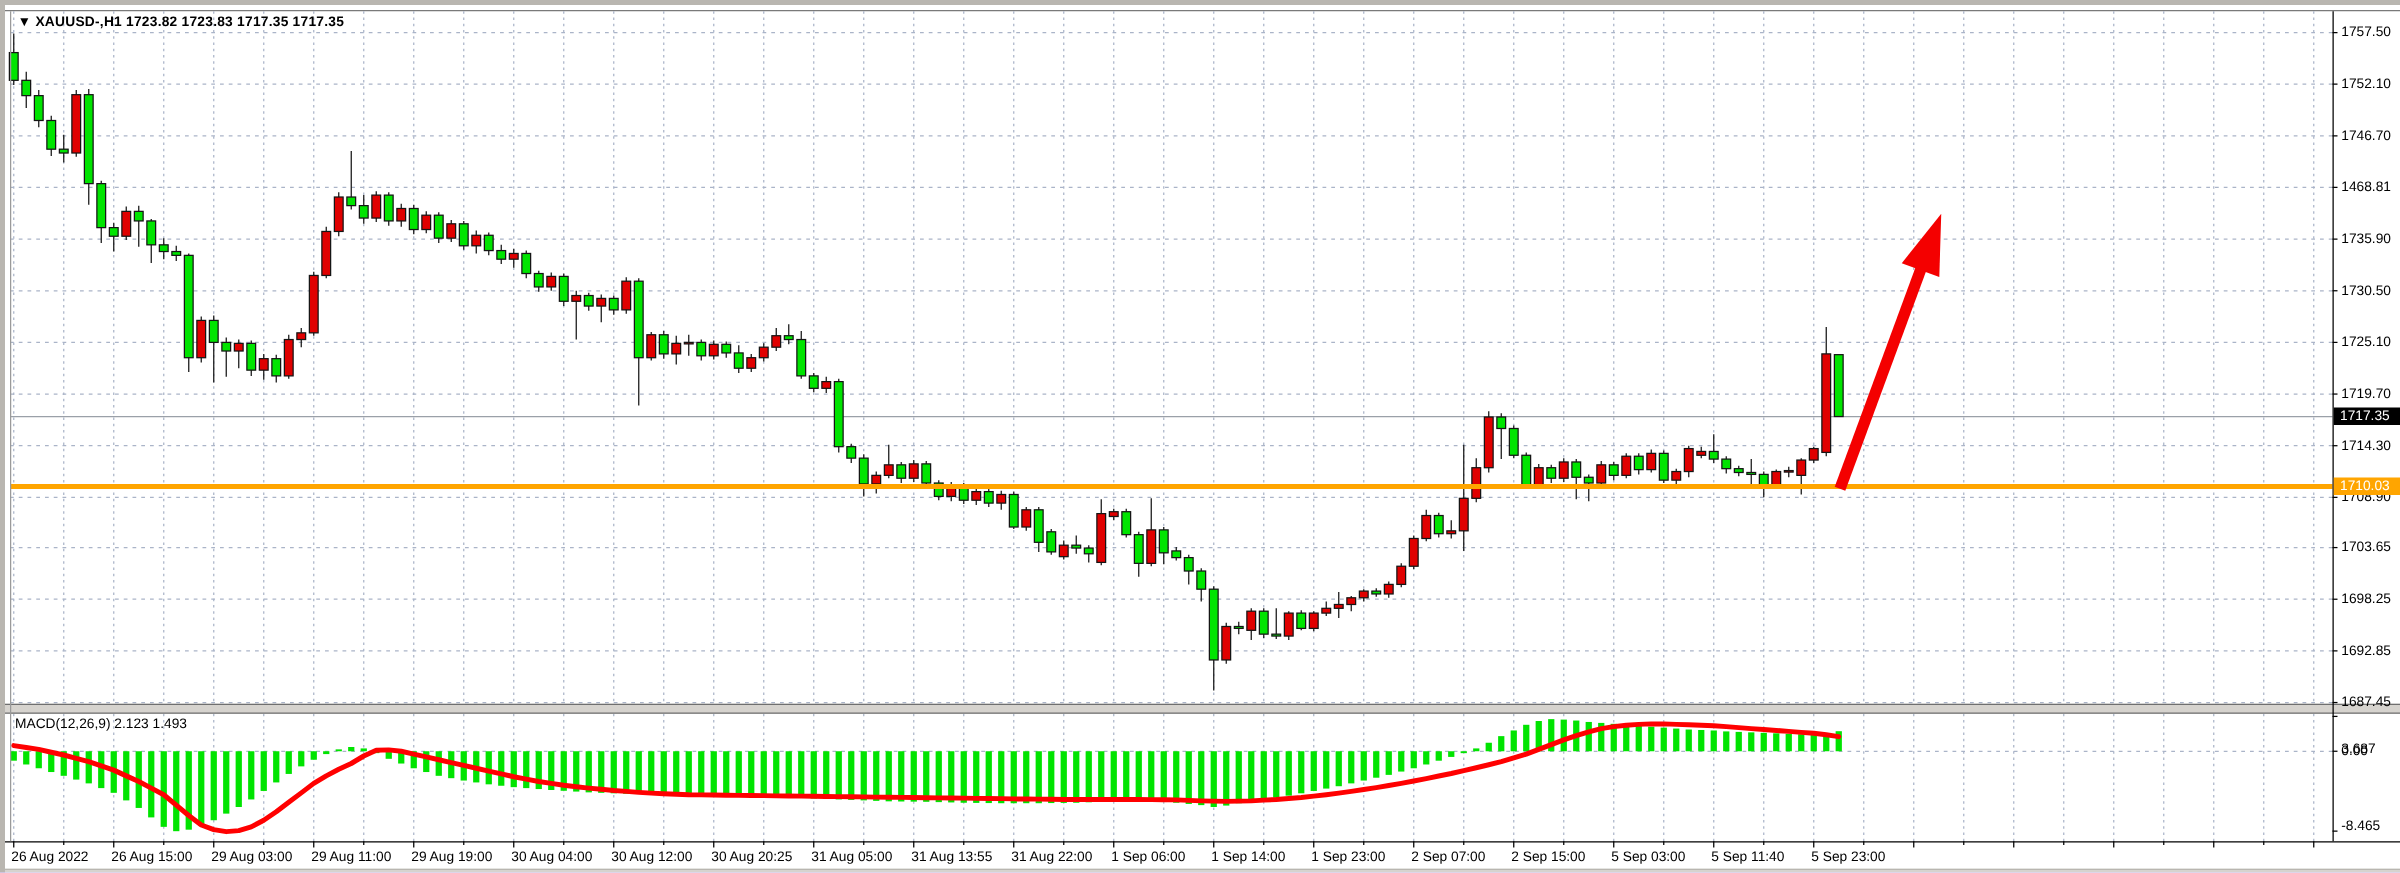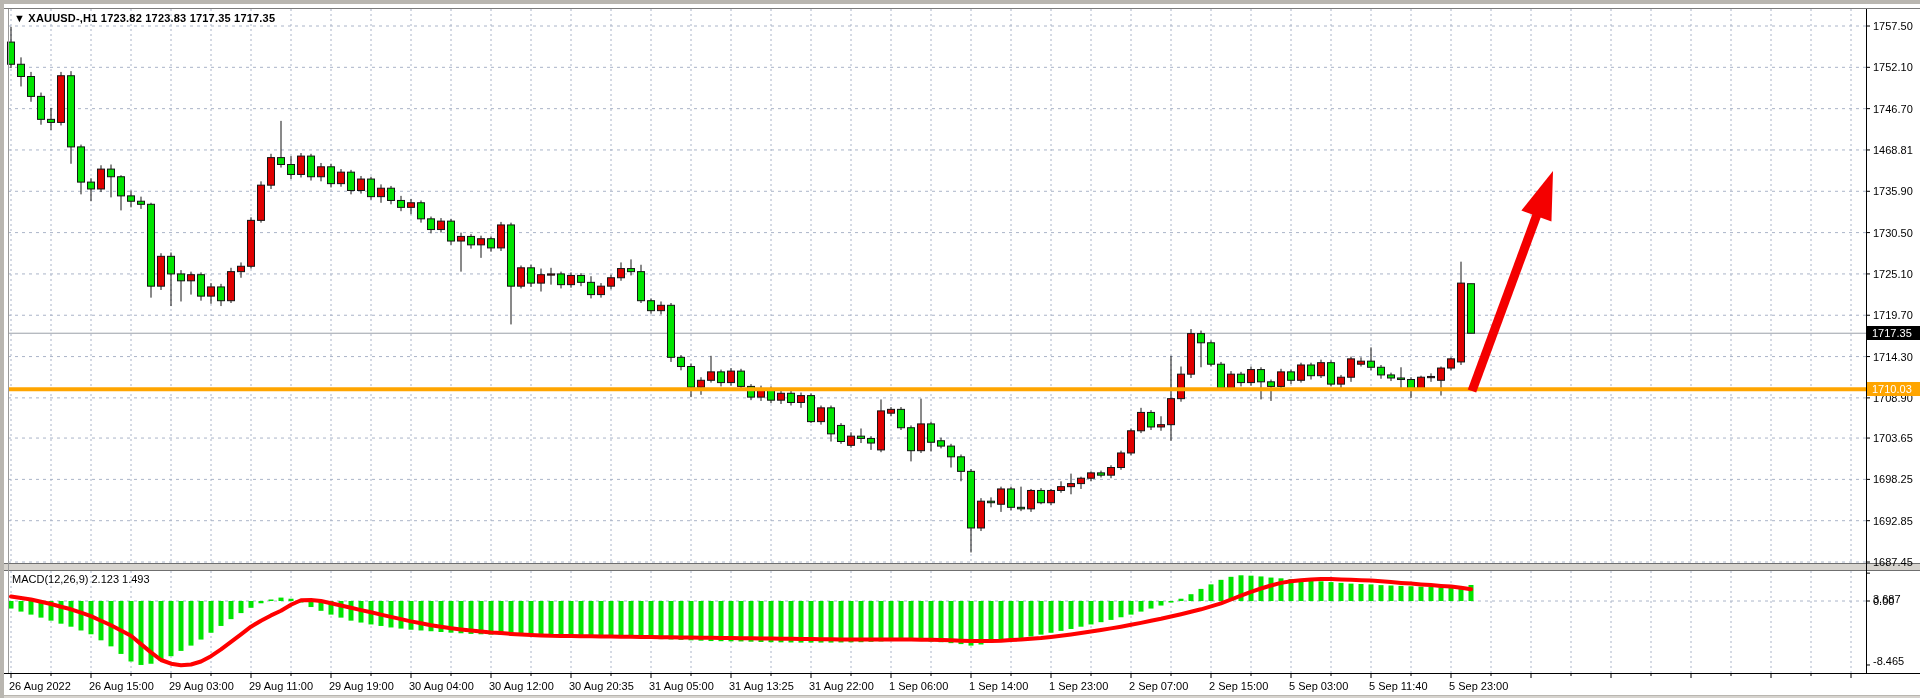--- a/index.html
+++ b/index.html
@@ -676,23 +676,23 @@
       <div class="macd-scale" style="top: 651px;">-8.465</div>
     </div>
   <div id="time-axis">
       <div class="axis-time" style="left: 5px;">26 Aug 2022</div>
       <div class="axis-time" style="left: 85px;">26 Aug 15:00</div>
       <div class="axis-time" style="left: 165px;">29 Aug 03:00</div>
       <div class="axis-time" style="left: 245px;">29 Aug 11:00</div>
       <div class="axis-time" style="left: 325px;">29 Aug 19:00</div>
       <div class="axis-time" style="left: 405px;">30 Aug 04:00</div>
       <div class="axis-time" style="left: 485px;">30 Aug 12:00</div>
-      <div class="axis-time" style="left: 565px;">30 Aug 20:35</div>
+      <div class="axis-time" style="left: 565px;">30 Aug 20:25</div>
       <div class="axis-time" style="left: 645px;">31 Aug 05:00</div>
-      <div class="axis-time" style="left: 725px;">31 Aug 13:25</div>
+      <div class="axis-time" style="left: 725px;">31 Aug 13:55</div>
       <div class="axis-time" style="left: 805px;">31 Aug 22:00</div>
       <div class="axis-time" style="left: 885px;">1 Sep 06:00</div>
       <div class="axis-time" style="left: 965px;">1 Sep 14:00</div>
       <div class="axis-time" style="left: 1045px;">1 Sep 23:00</div>
       <div class="axis-time" style="left: 1125px;">2 Sep 07:00</div>
       <div class="axis-time" style="left: 1205px;">2 Sep 15:00</div>
       <div class="axis-time" style="left: 1285px;">5 Sep 03:00</div>
       <div class="axis-time" style="left: 1365px;">5 Sep 11:40</div>
       <div class="axis-time" style="left: 1445px;">5 Sep 23:00</div>
     </div>

